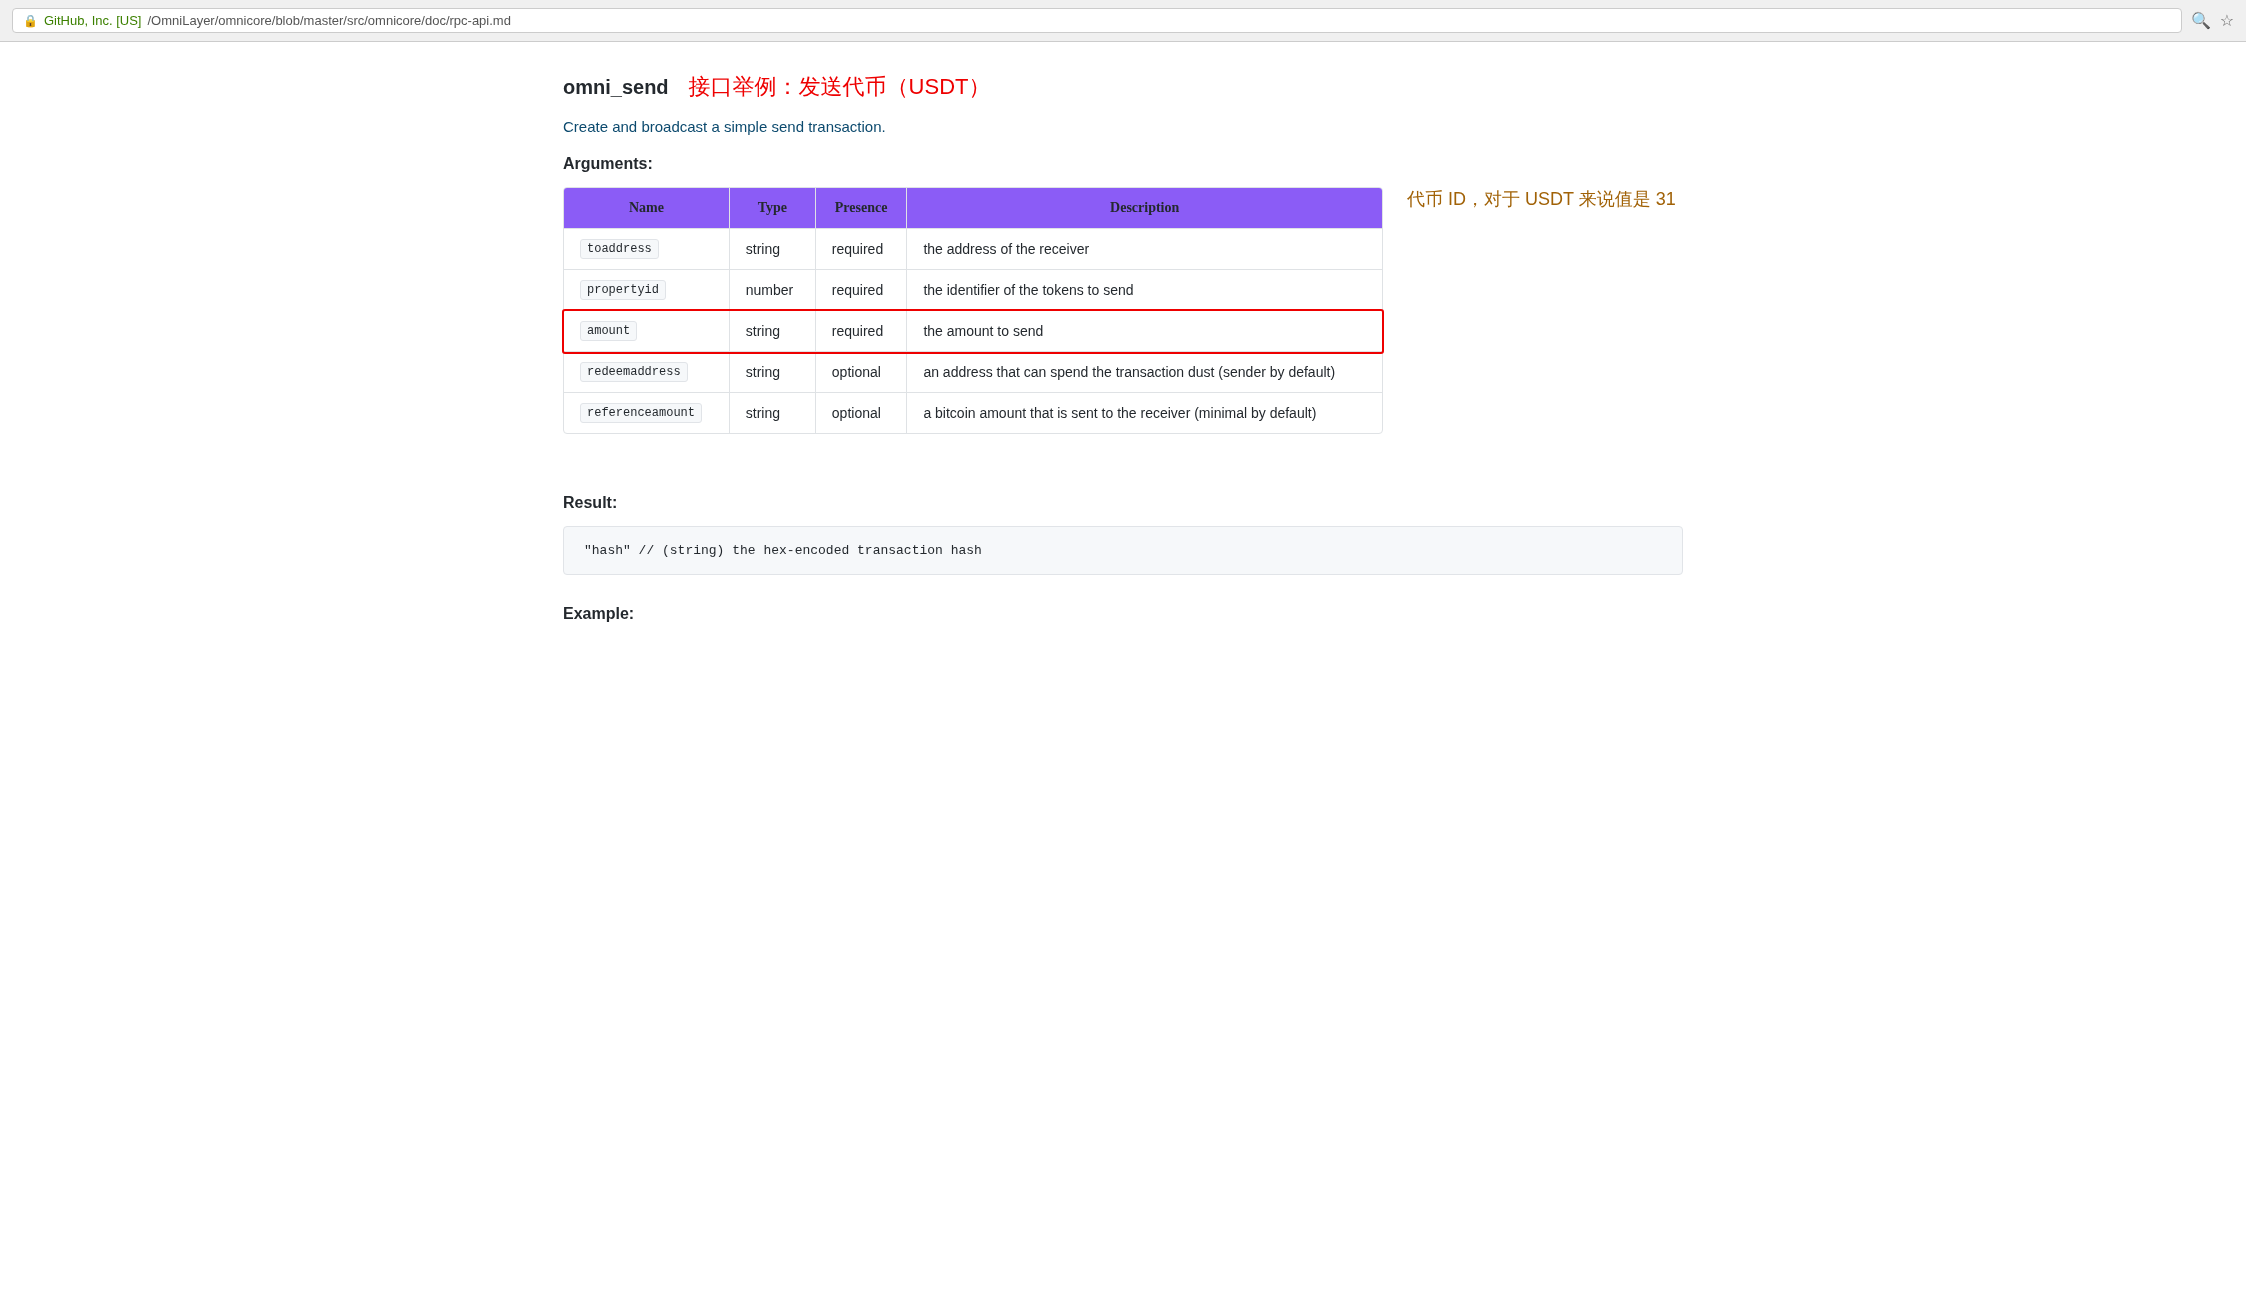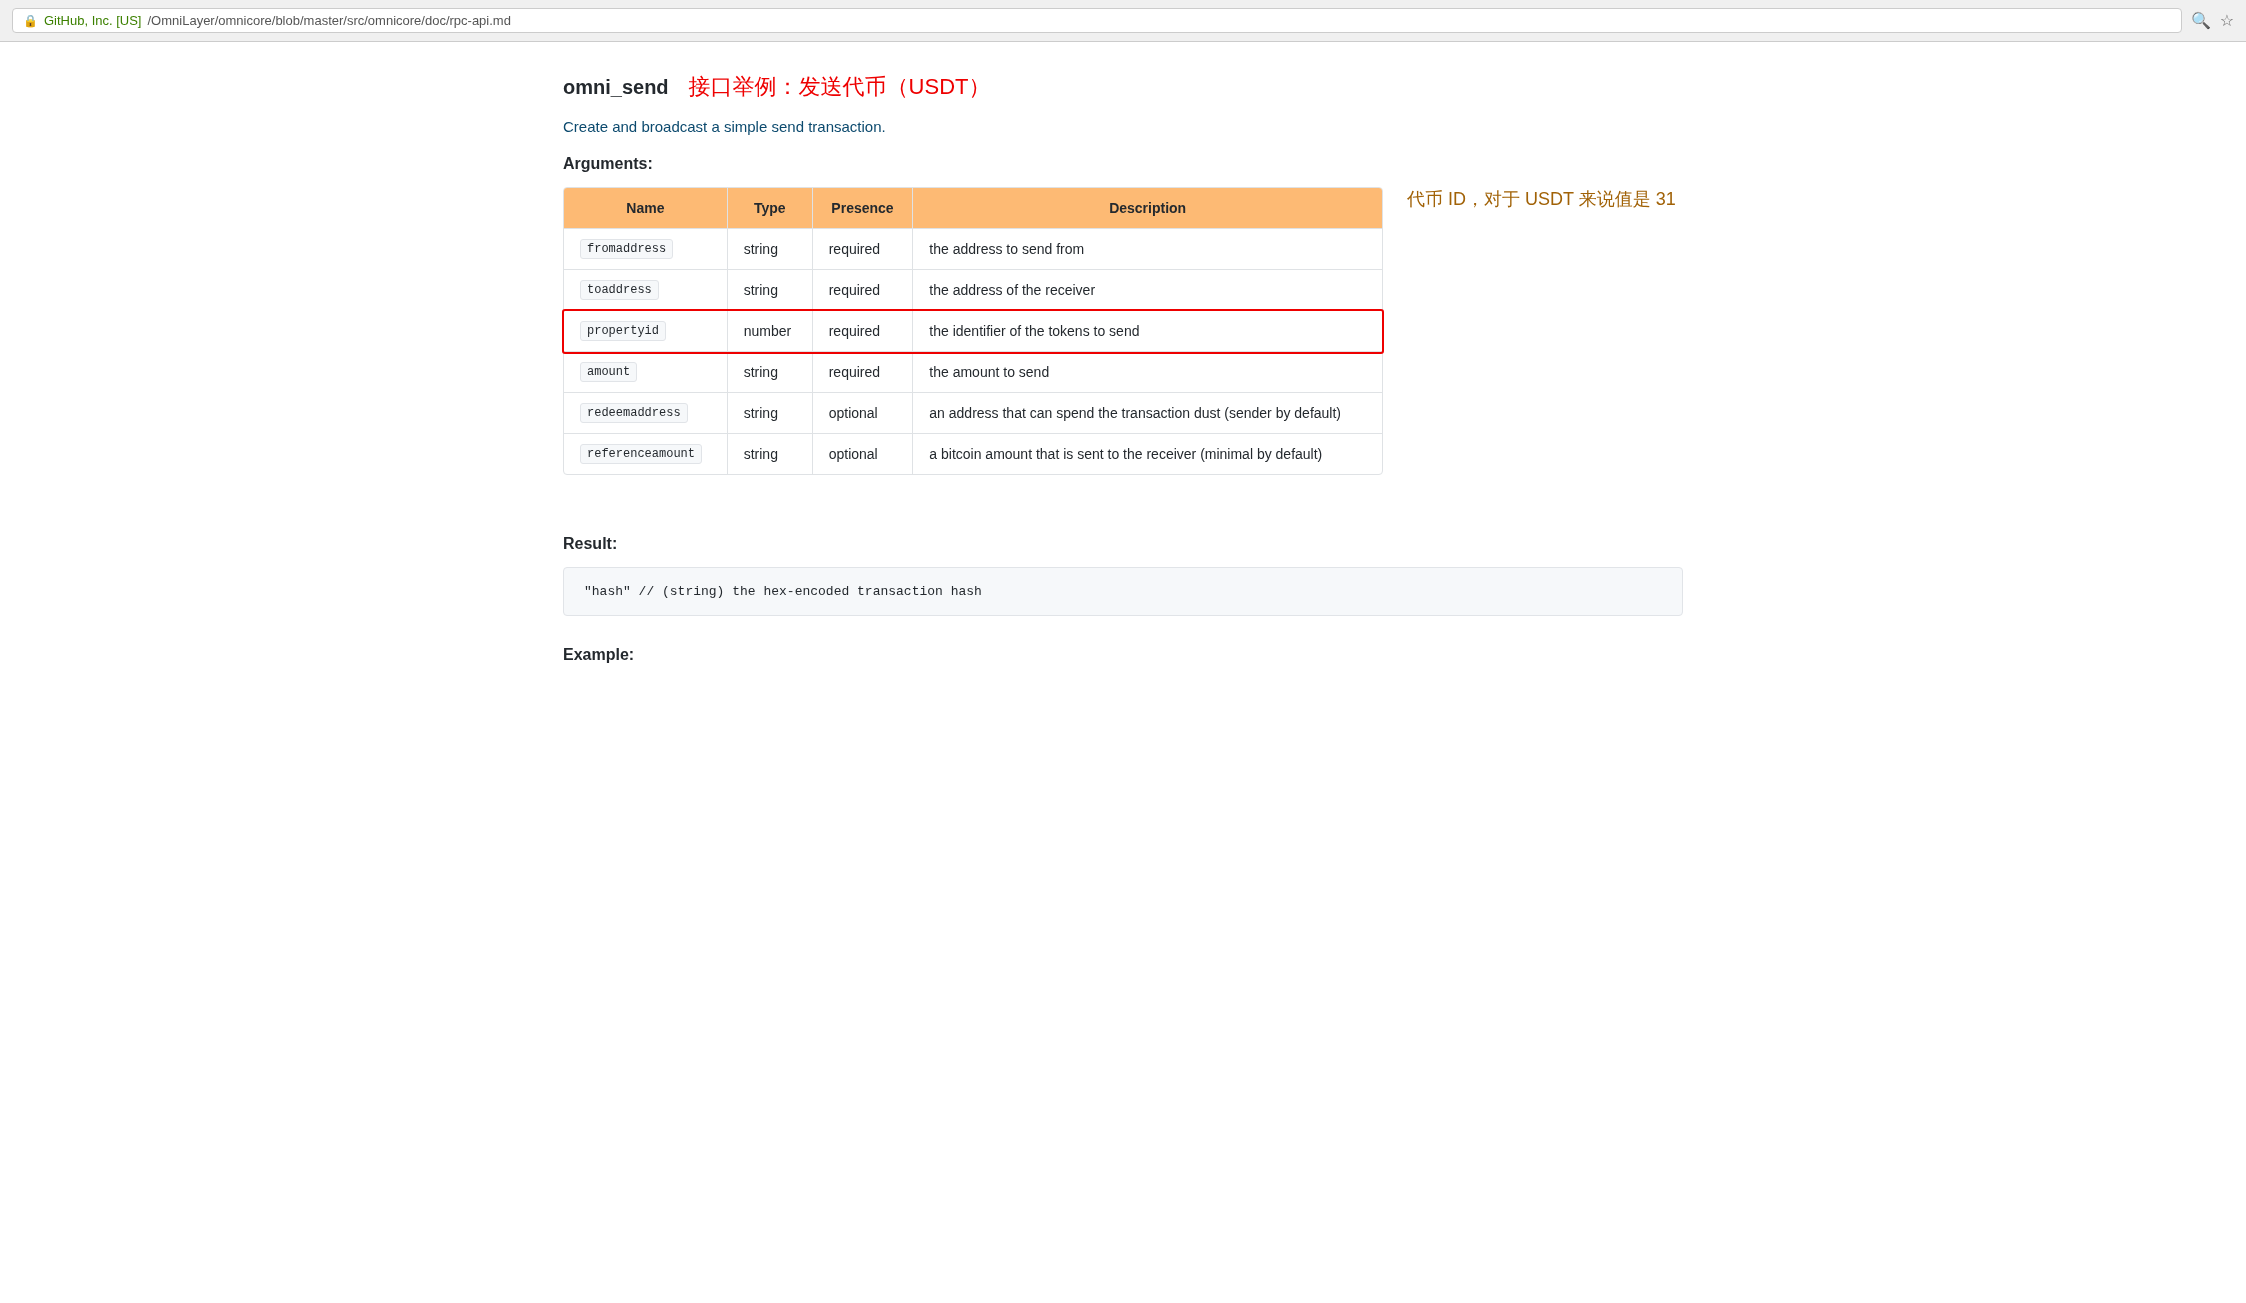--- a/index.html
+++ b/index.html
@@ -105,21 +105,22 @@
       width: 100%;
     }
 
     table {
       width: 100%;
       border-collapse: collapse;
       font-size: 14px;
     }
 
     thead tr {
-      background: #fdba74;
+      background: #8b5cf6;
+      font-family: Liberation Serif, serif;
     }
 
     thead th {
       padding: 12px 16px;
       text-align: left;
       font-weight: 700;
       border-bottom: 1px solid #dfe2e5;
       border-right: 1px solid #dfe2e5;
       color: #24292e;
     }
@@ -228,26 +229,20 @@
           <thead>
             <tr>
               <th class="center">Name</th>
               <th class="center">Type</th>
               <th class="center">Presence</th>
               <th class="center">Description</th>
             </tr>
           </thead>
           <tbody>
 
-            <tr>
-              <td><span class="code-cell">fromaddress</span></td>
-              <td>string</td>
-              <td>required</td>
-              <td>the address to send from</td>
-            </tr>
 
             <tr>
               <td><span class="code-cell">toaddress</span></td>
               <td>string</td>
               <td>required</td>
               <td>the address of the receiver</td>
             </tr>
 
             <tr id="propertyid-row" style="position:relative;">
               <td><span class="code-cell">propertyid</span></td>

